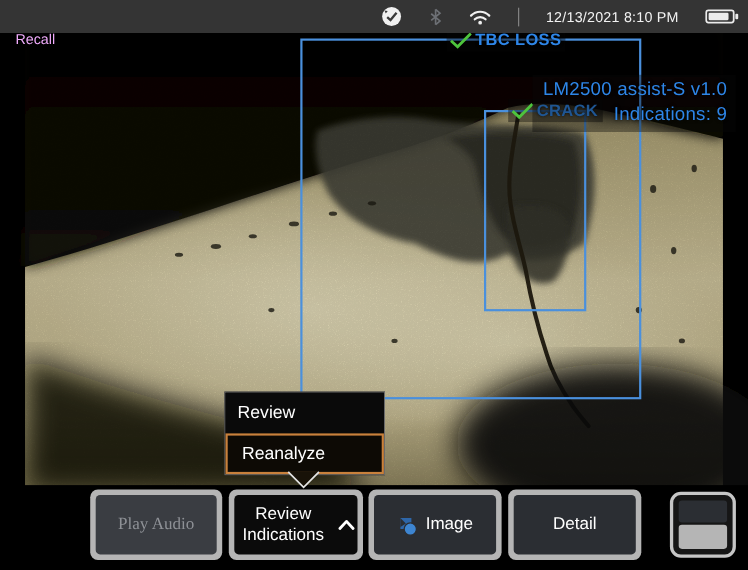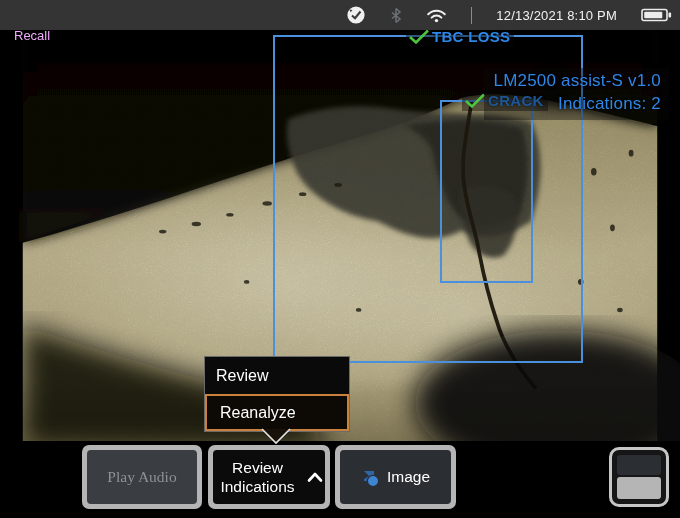--- a/index.html
+++ b/index.html
@@ -173,21 +173,21 @@
 
     <div class="detlabel" style="left:462px;top:90px;">
       <svg class="chk" width="22" height="17" viewBox="0 0 22 17">
         <polyline points="2,9 8,14.5 20,2.5" fill="none" stroke="var(--check-color)" stroke-width="2.6"></polyline>
       </svg>
       <span class="txt">CRACK</span>
     </div>
 
     <div class="modelblock">
       <div class="ln">LM2500 assist-S v1.0</div>
-      <div class="ln">Indications: 2</div>
+      <div class="ln">Indications: 9</div>
     </div>
   </div>
 
   <div class="popup">
     <div class="popup-item">Review</div>
     <div class="popup-item selected">Reanalyze</div>
   </div>
   <svg class="popup-caret" width="36" height="20" viewBox="0 0 36 20">
     <path d="M4,3 L18,17 L32,3" fill="#181208" stroke="#e4e4e4" stroke-width="1.6"></path>
   </svg>
@@ -213,20 +213,25 @@
       <div class="btn-inner">
         <svg width="19" height="19" viewBox="0 0 19 19">
           <path d="M3,3 h10 v10 h-10 z" fill="#2e66a8" rx="2"></path>
           <path d="M3,3 l5,5 l-5,3 z" fill="#2b2e33"></path>
           <circle cx="12" cy="13" r="5.6" fill="#3d85d1" stroke="#2b2e33" stroke-width="1.2"></circle>
         </svg>
         <span class="btn-label">Image</span>
       </div>
     </div>
 
+    <div class="btn-frame f-detail">
+      <div class="btn-inner">
+        <span class="btn-label">Detail</span>
+      </div>
+    </div>
 
     <div class="toggle">
       <div class="half-top"></div>
       <div class="half-bot"></div>
     </div>
   </div>
 
   <div class="statusbar">
     <span class="sb-title">Recall</span>
     <div class="sb-right">

